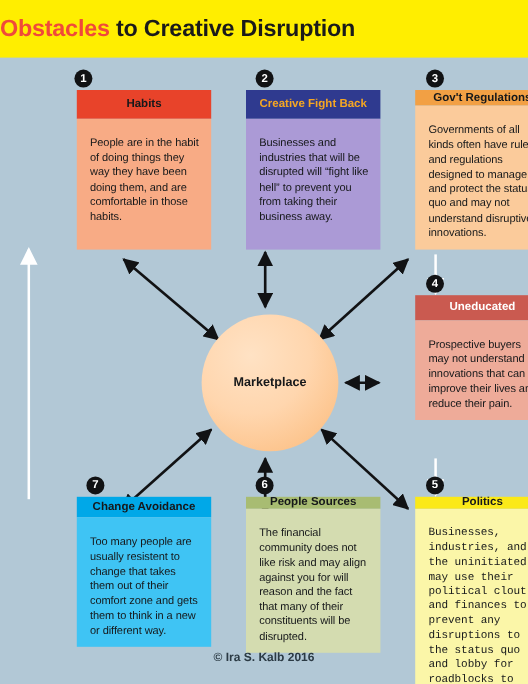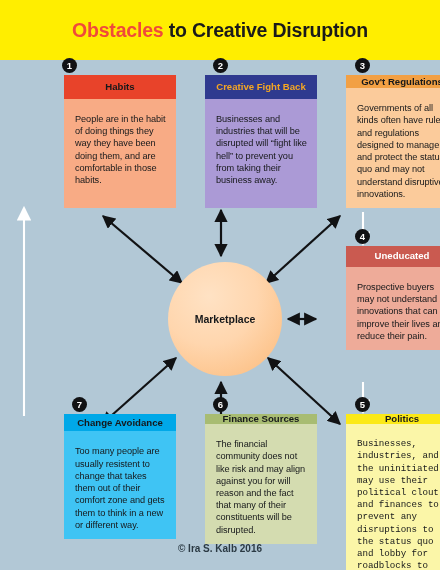--- a/index.html
+++ b/index.html
@@ -7,23 +7,23 @@
     width:440px;height:570px;
     background:#b2c8d6;
     font-family:"Liberation Sans", sans-serif;
     overflow:hidden;
     position:relative;
   }
   #stage{position:relative;width:440px;height:570px;}
 
   
   .title-bar{
-    position:absolute;left:0;top:0;width:440px;height:60px;
+    position:absolute;left:0;top:0;width:440px;height:48px;
     background:#ffee00;
-    display:flex;align-items:center;justify-content:center;
+    display:flex;align-items:center;justify-content:flex-start;
   }
   .title-text{
     font-size:19.5px;font-weight:bold;color:#1a1a1a;
     letter-spacing:-0.2px;white-space:nowrap;
   }
   .title-text .hl{color:#f04a3a;}
 
   
   #lines{position:absolute;left:0;top:0;width:440px;height:570px;}
 
@@ -152,21 +152,21 @@
     <div class="box-head" style="background: rgb(251, 233, 24); color: rgb(22, 24, 26);">
         <span>Politics</span>
       </div>
     <div class="box-body" style="background: rgb(251, 246, 168); font-family: Liberation Mono, monospace;">
         <p>Businesses, industries, and the uninitiated may use their political clout and finances to prevent any disruptions to the status quo and lobby for roadblocks to prevent them.</p>
       </div>
   </div>
 
   <div class="box" style="left:165px;top:414px;width:112px;height:125px;">
     <div class="box-head" style="background: rgb(168, 188, 114); color: rgb(22, 24, 26);">
-        <span>Finance Sources</span>
+        <span>People Sources</span>
       </div>
     <div class="box-body" style="background: rgb(212, 220, 176);">
         <p>The financial community does not like risk and may align against you for will reason and the fact that many of their constituents will be disrupted.</p>
       </div>
   </div>
 
   <div class="box" style="left:24px;top:414px;width:112px;height:125px;">
     <div class="box-head" style="background: rgb(0, 168, 232); color: rgb(22, 24, 26);">
         <span>Change Avoidance</span>
       </div>

